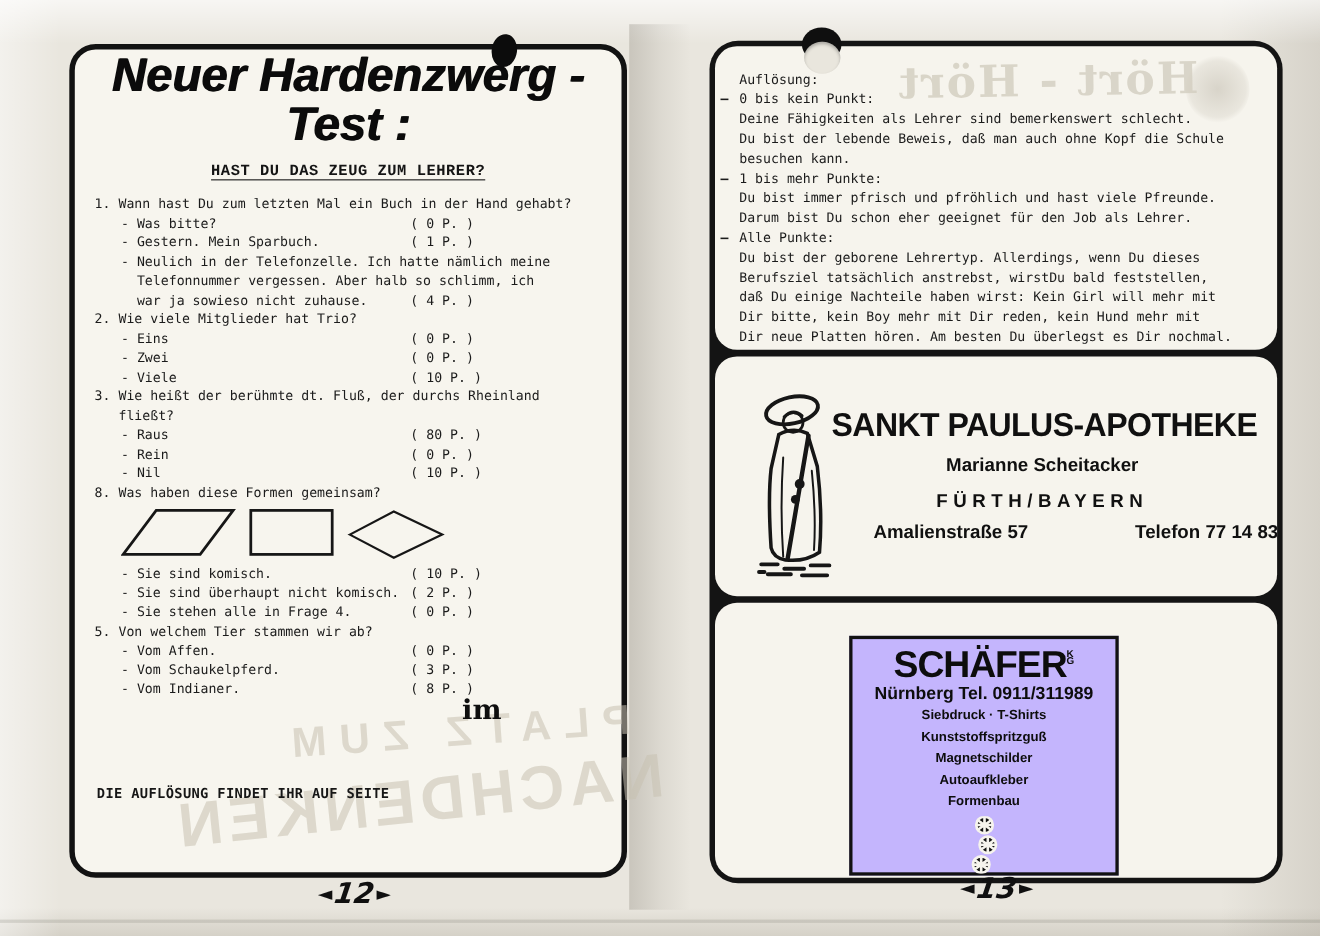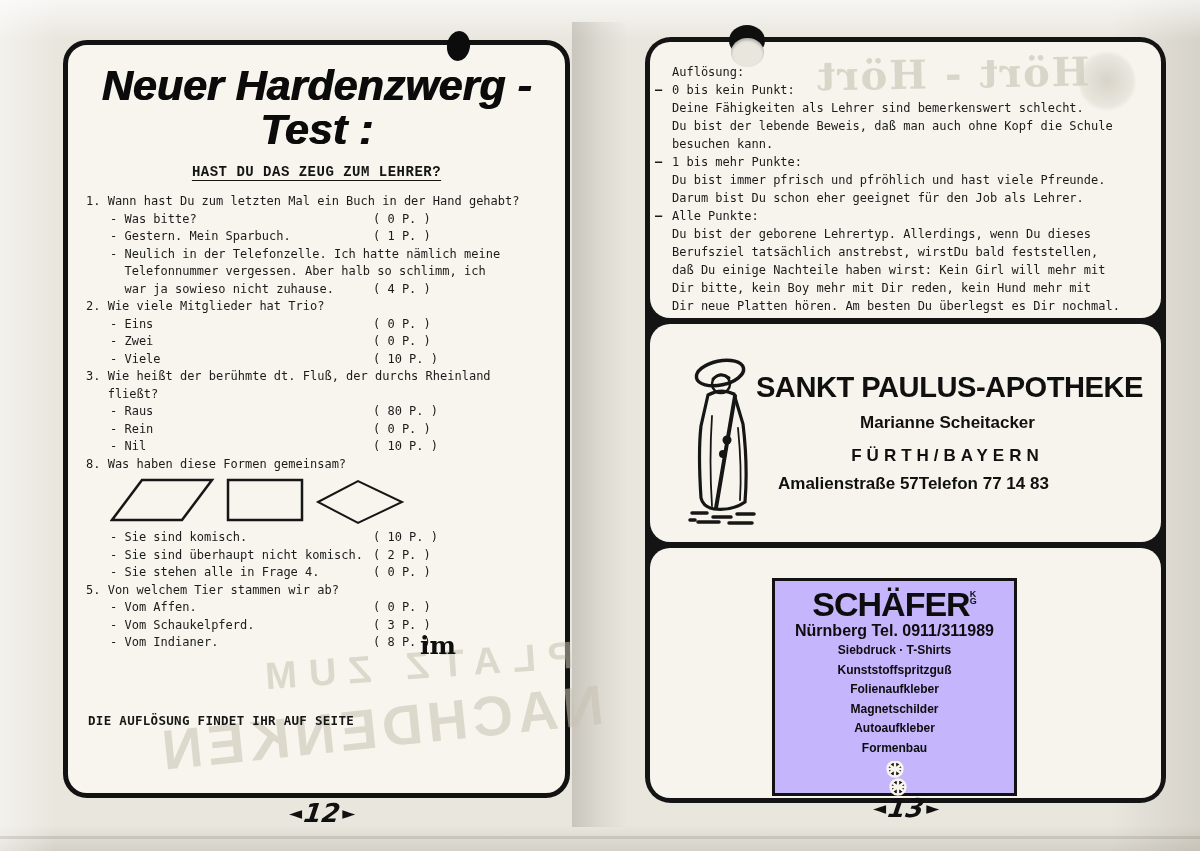--- a/index.html
+++ b/index.html
@@ -19,21 +19,21 @@
 
   .mono { font-family:"DejaVu Sans Mono", monospace; font-size:12px; line-height:17.5px; color:#1b1b1b; white-space:pre; }
 
   
   .page-left { position:absolute; left:63px; top:40px; width:507px; height:758px; box-sizing:border-box;
     background:#f7f5ee; border:5px solid #121212; border-radius:24px; }
   .binder-dot { position:absolute; left:447px; top:31px; width:23px; height:30px; background:#0c0c0c;
     border-radius:50%; transform:rotate(8deg); z-index:6; }
   .title-l1, .title-l2 { text-align:center; font-weight:bold; font-style:italic; color:#0b0b0b;
     font-size:43px; line-height:44px; letter-spacing:0px; text-shadow:1px 0 0 #0b0b0b; }
-  .title-l1 { margin-top:18px; }
+  .title-l1 { margin-top:2px; }
   .subtitle { text-align:center; margin-top:12px; font-family:Liberation Mono, monospace; font-weight:bold;
     font-size:14px; line-height:18px; text-decoration:underline; text-underline-offset:4px; letter-spacing:.5px; color:#141414; }
   .qa { margin-top:12px; padding-left:18px; position:relative; z-index:2; }
   .answer { position:relative; margin-left:24px; }
   .answer .points { position:absolute; left:263px; bottom:0; }
   .shapes { display:block; margin:3px 0 3px 24px; }
   .im-note { position:absolute; left:352px; top:586px; font-family:"DejaVu Serif",serif; font-weight:bold;
     font-size:25px; color:#0e0e0e; z-index:2; }
   .footer-note { position:absolute; left:20px; top:668px; font-family:"DejaVu Sans Mono",monospace;
     font-weight:bold; font-size:12.5px; letter-spacing:.3px; color:#161616; z-index:2; }
@@ -68,21 +68,21 @@
   .bleed-r { left:165px; top:8px; font-size:40px; font-family:"DejaVu Serif",serif; letter-spacing:2px;
     color:#d3cec0; opacity:.8; transform:scaleX(-1) rotate(1deg); }
   .stamp { position:absolute; left:428px; top:8px; width:58px; height:62px; border-radius:50%;
     background:radial-gradient(circle, rgba(160,152,135,.35) 0%, rgba(160,152,135,.15) 60%, transparent 72%); }
 
   .saint { position:absolute; left:38px; top:32px; }
   .ph-col { position:absolute; left:100px; top:46px; width:395px; text-align:center; color:#101010; }
   .ph-name { font-size:30px; font-weight:bold; letter-spacing:-.5px; transform:scaleX(.97); white-space:nowrap; }
   .ph-owner { margin-top:9px; font-size:17px; font-weight:bold; }
   .ph-city { margin-top:13px; font-size:17px; font-weight:bold; letter-spacing:5px; }
-  .ph-row { position:absolute; left:128px; top:150px; width:368px; display:flex; 
+  .ph-row { position:absolute; left:144px; top:150px; width:368px; display:flex; justify-content:space-between;
     font-size:17px; font-weight:bold; color:#101010; }
 
   .sch-box { position:absolute; left:122px; top:30px; width:245px; height:218px; box-sizing:border-box;
     border:3px solid #121212; background:#c4b5fd; text-align:center; color:#0d0d0d; }
   .sch-brand { margin-top:6px; font-size:34px; font-weight:bold; letter-spacing:-1px; line-height:34px; white-space:nowrap; }
   .sch-brand .kg { display:inline-block; font-size:9px; line-height:7px; font-weight:bold; letter-spacing:0;
     vertical-align:top; margin-top:4px; text-align:left; }
   .sch-line1 { font-size:16px; font-weight:bold; line-height:20px; }
   .sch-items div { font-size:12px; font-weight:bold; line-height:19.5px; }
   .pinwheel { margin-top:3px; }
@@ -244,21 +244,20 @@
 
   <div class="panel panel-schaefer">
     <div class="sch-box">
       <div class="sch-brand">
         <span>SCHÄFER</span><span class="kg">K<br>G</span>
       </div>
       <div class="sch-line1">Nürnberg Tel. 0911/311989</div>
       <div class="sch-items" id="sch-items">
           <div>Siebdruck · T-Shirts</div>
           <div>Kunststoffspritzguß</div>
-          <div>Folienaufkleber</div>
           <div>Magnetschilder</div>
           <div>Autoaufkleber</div>
           <div>Formenbau</div>
         </div>
       <svg class="pinwheel" width="40" height="52" viewBox="0 0 40 52">
         <g stroke="#f6f4ed" stroke-width="2.4">
           <circle cx="20" cy="8" r="7.5" fill="#141414"></circle>
           <path d="M13,3 L27,13 M27,3 L13,13 M20,0 L20,16 M12,8 L28,8" fill="none"></path>
           <circle cx="23" cy="26" r="7.5" fill="#141414"></circle>
           <path d="M16,21 L30,31 M30,21 L16,31 M23,18 L23,34 M15,26 L31,26" fill="none"></path>

